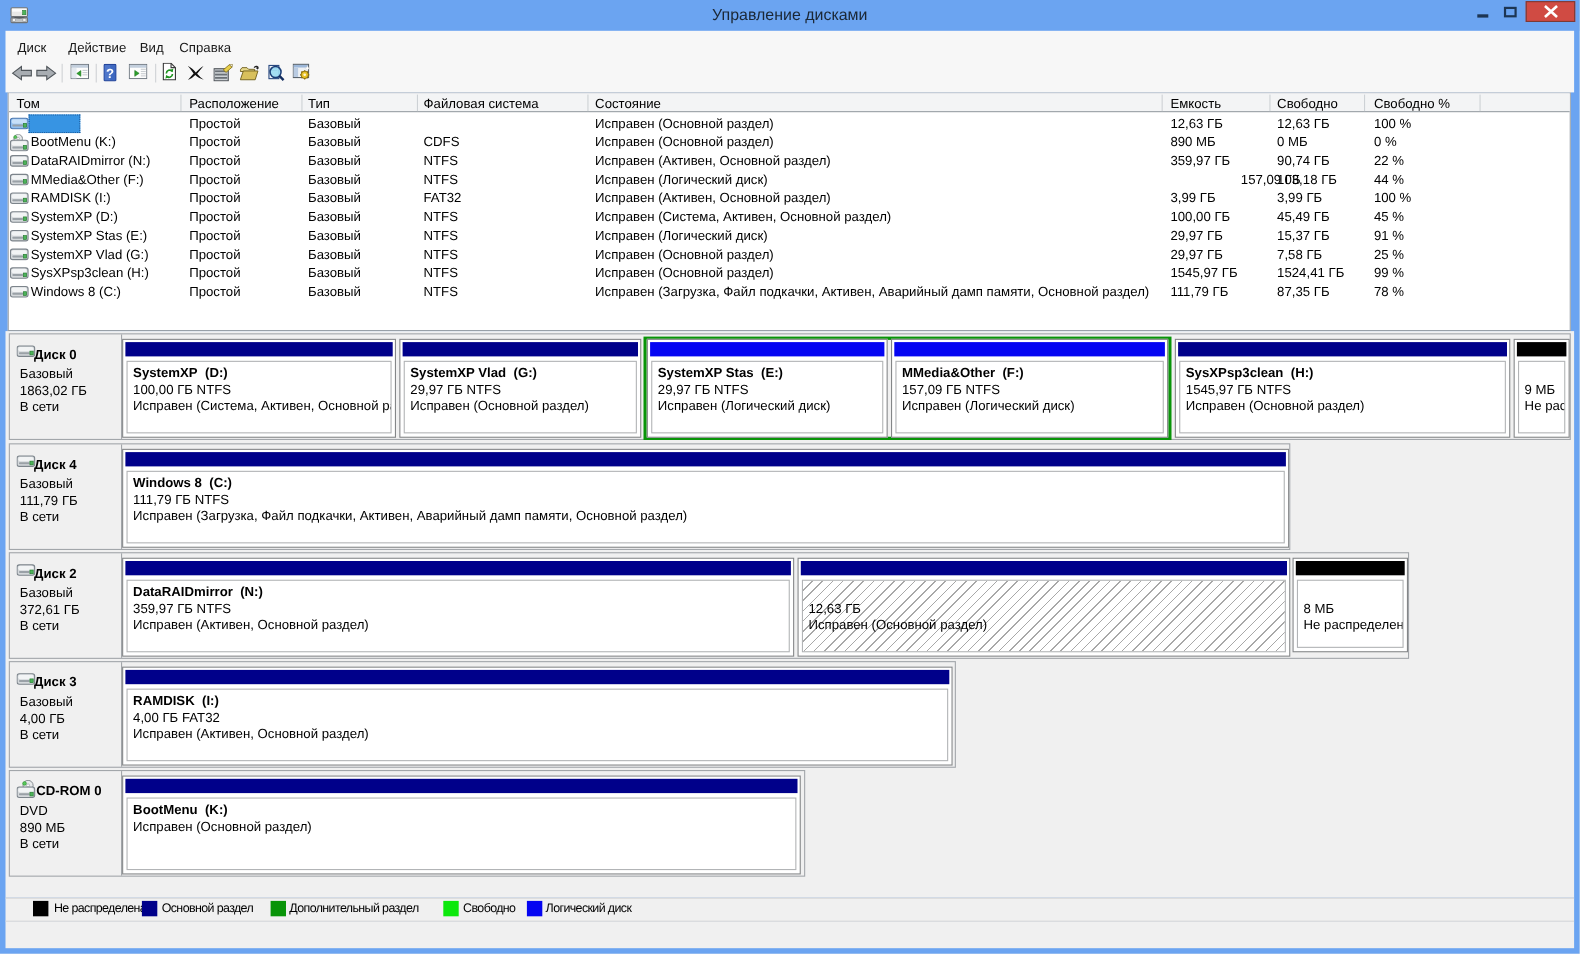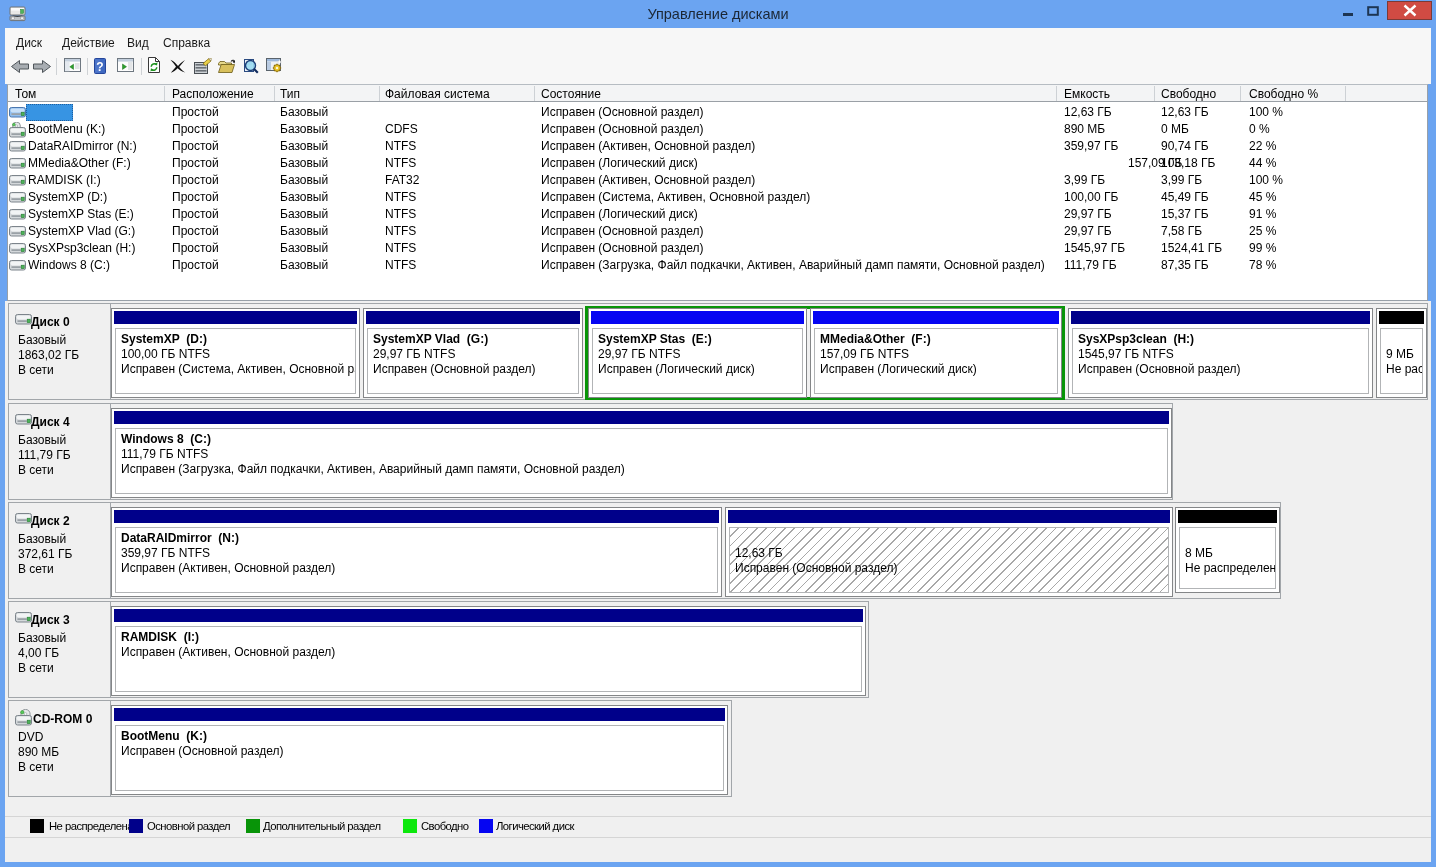--- a/index.html
+++ b/index.html
@@ -439,20 +439,21 @@
       <rect x="2.2" y="7.2" width="9.8" height="1.8" rx="0.9" fill="#9aa1a7"></rect>
       <rect x="12.2" y="6.2" width="3" height="3.4" fill="#4db45a" stroke="#267a30" stroke-width="0.6"></rect>
     </svg>
     <div class="dtitle">Диск 3</div>
     <div class="dtext">Базовый<br>4,00 ГБ<br>В сети</div>
   </div>
 <div class="cell" style="left:111px;top:606px;width:755px;height:90px">
     <div class="band" style="background:#00008a"></div>
     <div class="panel">
       <div class="pn">RAMDISK&nbsp; (I:)</div>
+      <div>4,00 ГБ FAT32</div>
       <div>Исправен (Активен, Основной раздел)</div>
     </div>
   </div>
 <div class="drow" style="left:8px;top:700px;width:724px;height:97px">
     <div class="dlab"></div>
     <svg style="position:absolute;left:6px;top:8px" width="18" height="17" viewBox="0 0 18 17">
       <circle cx="10.5" cy="5" r="4.6" fill="#e6e9ea" stroke="#878d92" stroke-width="0.9"></circle>
       <circle cx="10.5" cy="5" r="1.4" fill="#f8f8f8" stroke="#9aa0a4" stroke-width="0.6"></circle>
       <circle cx="7.3" cy="3.2" r="1.7" fill="#58c85a" stroke="#2e8e30" stroke-width="0.5"></circle>
       <rect x="0.5" y="6.5" width="16" height="9.5" rx="2" fill="#d4d8db" stroke="#7c848b"></rect>

